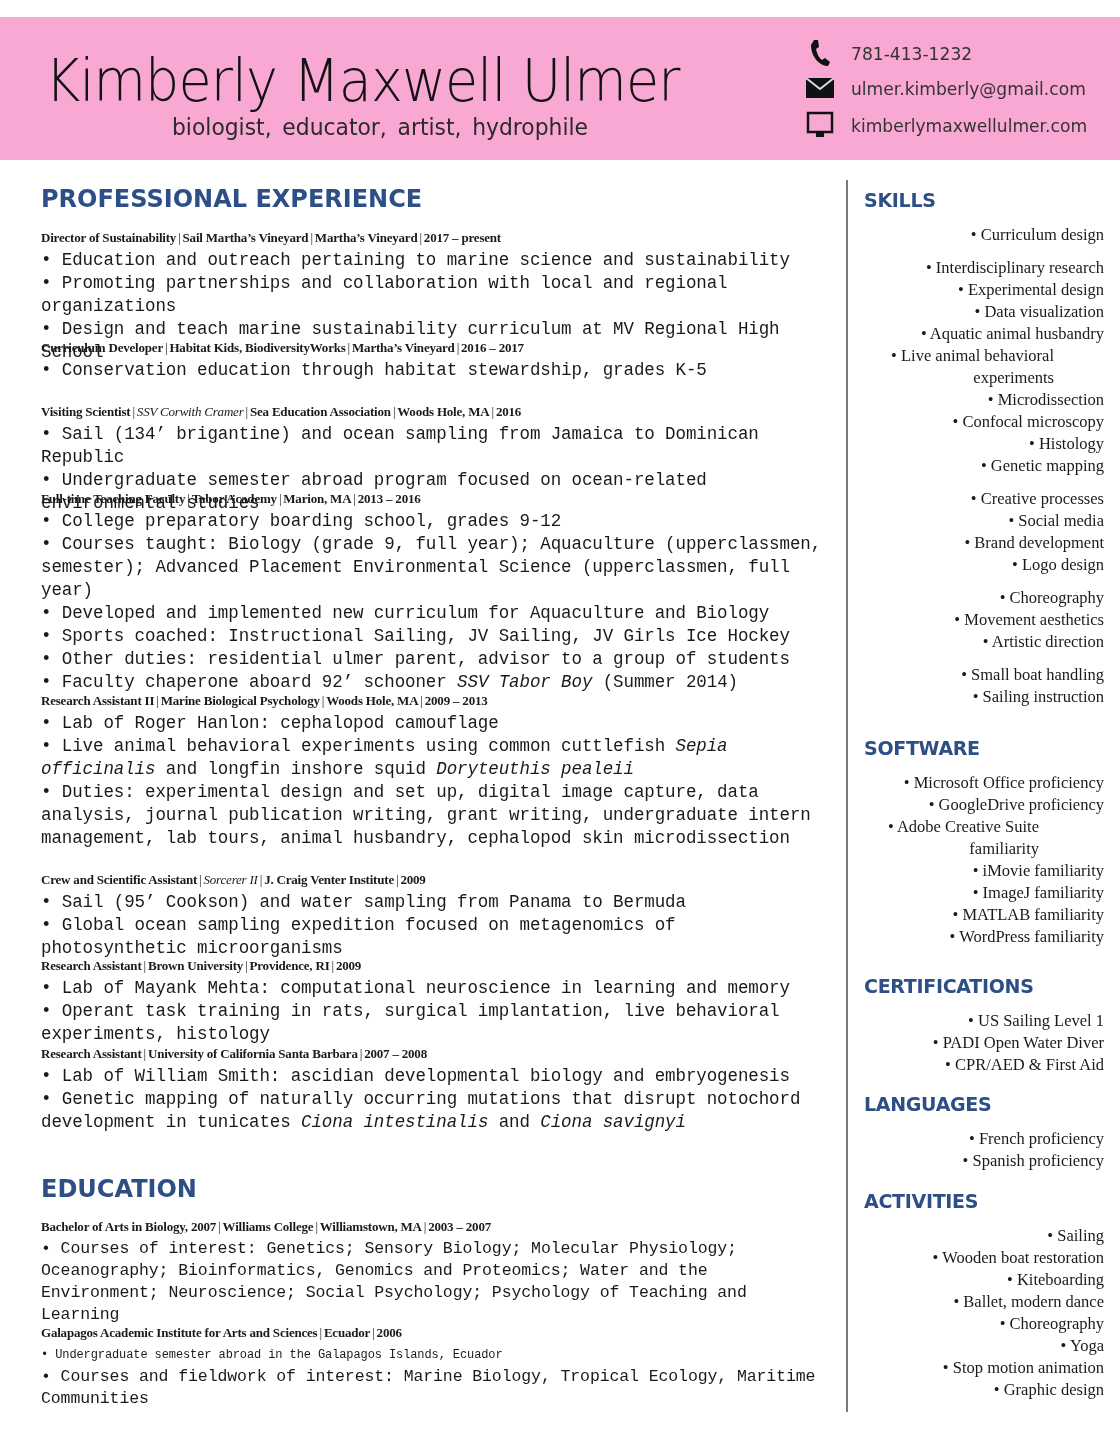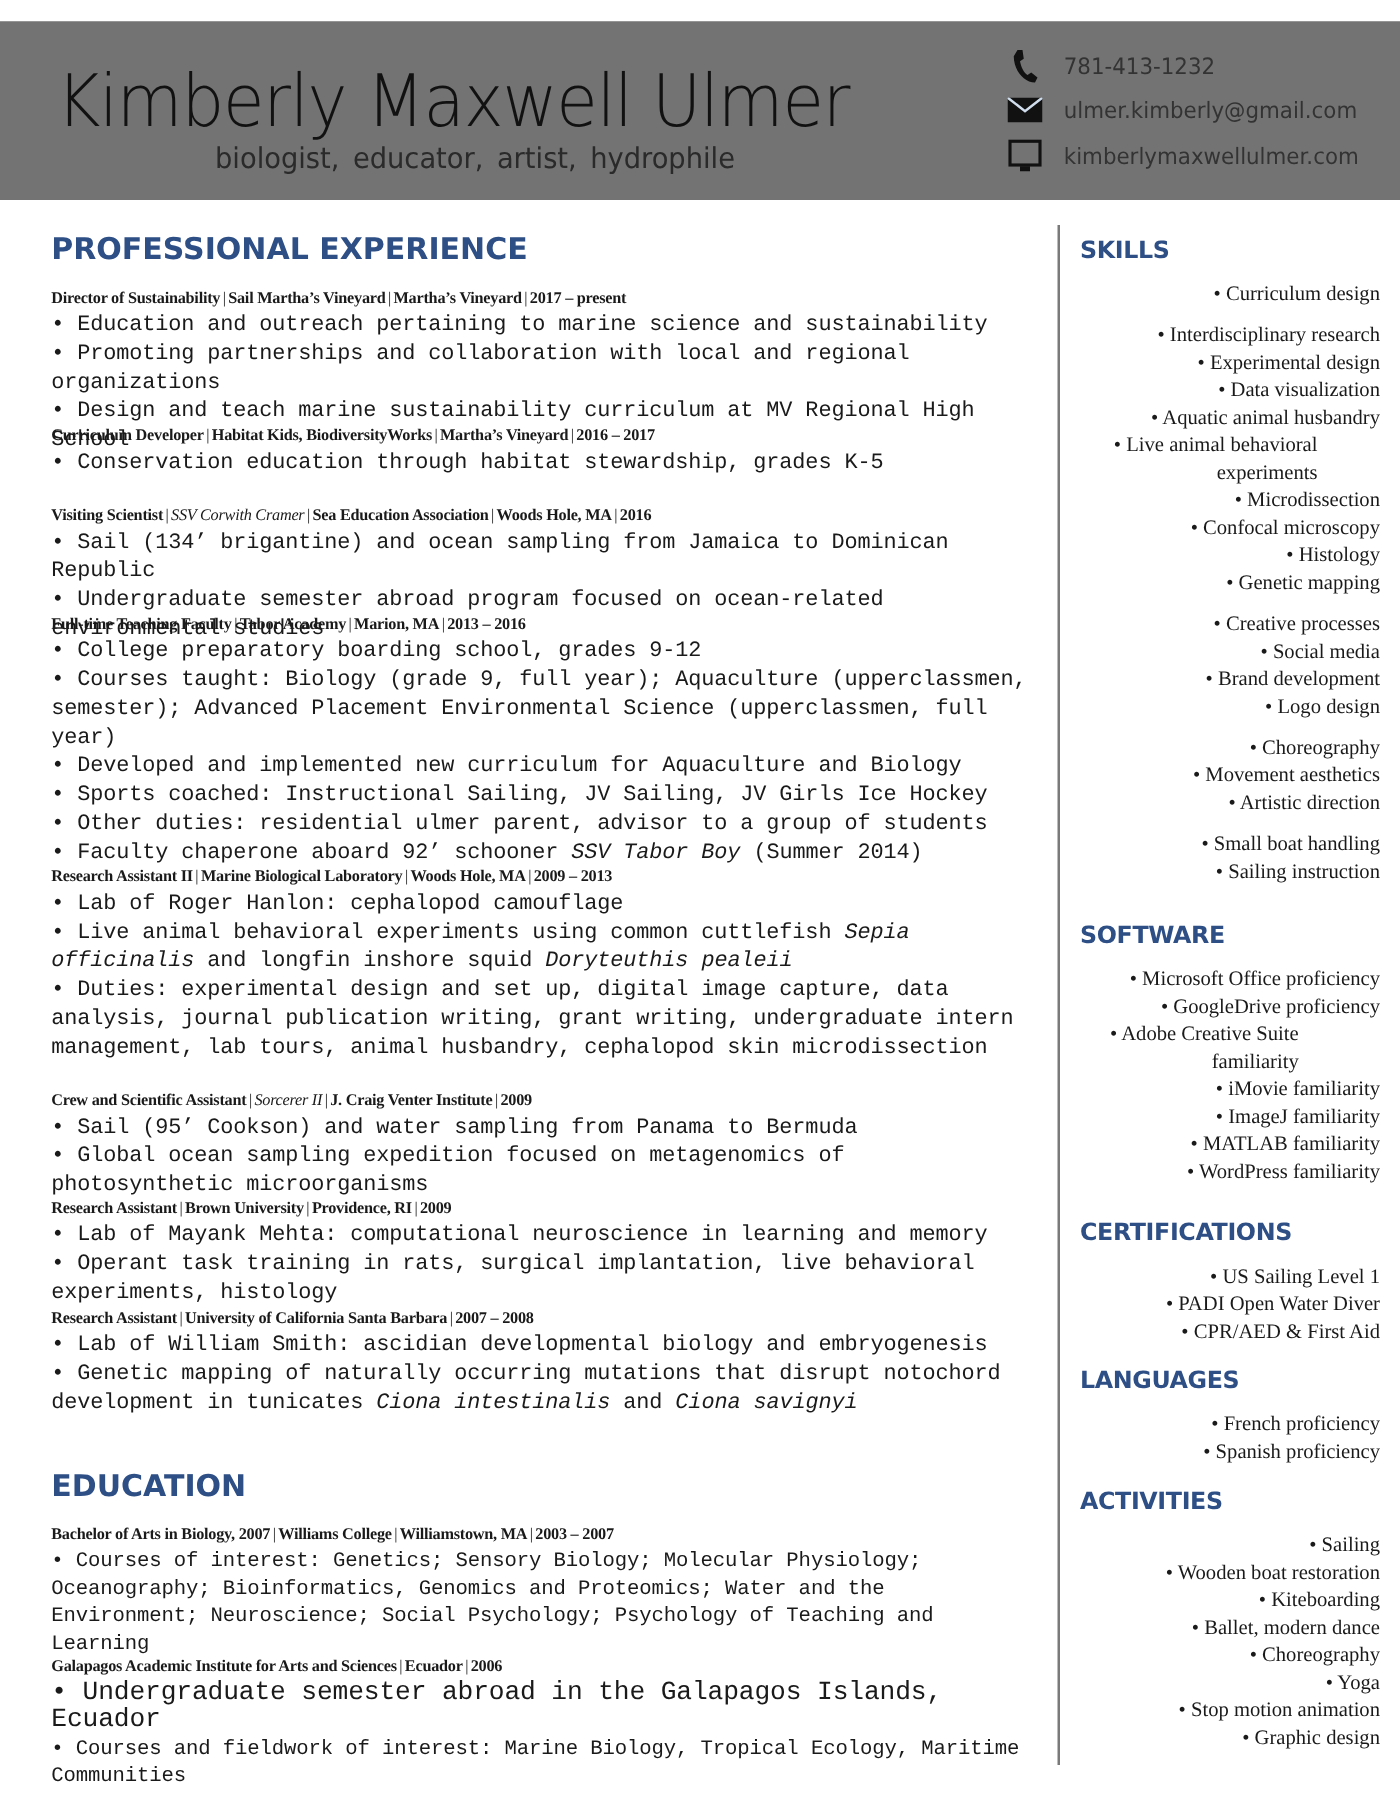--- a/index.html
+++ b/index.html
@@ -1,19 +1,19 @@
 <!DOCTYPE html>
 <html><head>
 <meta charset="utf-8">
 <style>
   html, body { margin: 0; padding: 0; background: #ffffff; }
   body { width: 1120px; height: 1449px; position: relative; overflow: hidden; color: #1a1a1a; }
   .header {
     position: absolute; left: 0; top: 17px; width: 1120px; height: 143px;
-    background: #737373;
+    background: #f9a8d4;
   }
   .name {
     position: absolute; left: 45px; top: 30px;
     font-family: "DejaVu Sans", sans-serif; font-weight: 200;
     font-size: 58px; letter-spacing: -1px; color: #111; white-space: nowrap;
     transform: scaleX(0.93); transform-origin: left top;
   }
   .tagline {
     position: absolute; left: 172px; top: 97px;
     font-family: "DejaVu Sans", sans-serif; font-size: 23px; color: #2a2a2a;
@@ -113,21 +113,21 @@
     <div class="bullet">• College preparatory boarding school, grades 9-12</div>
     <div class="bullet">• Courses taught: Biology (grade 9, full year); Aquaculture (upperclassmen, semester); Advanced Placement Environmental Science (upperclassmen, full year)</div>
     <div class="bullet">• Developed and implemented new curriculum for Aquaculture and Biology</div>
     <div class="bullet">• Sports coached: Instructional Sailing, JV Sailing, JV Girls Ice Hockey</div>
     <div class="bullet">• Other duties: residential ulmer parent, advisor to a group of  students</div>
     <div class="bullet"><span>• Faculty chaperone aboard 92’ schooner </span><i>SSV Tabor Boy</i><span> (Summer 2014)</span></div>
   </div>
 
   <div class="job" style="top:510px">
     <div class="job-title">
-      <span>Research Assistant II</span><span class="sep">|</span><span>Marine Biological Laboratory</span><span class="sep">|</span><span>Woods Hole, MA</span><span class="sep">|</span><span>2009 – 2013</span>
+      <span>Research Assistant II</span><span class="sep">|</span><span>Marine Biological Psychology</span><span class="sep">|</span><span>Woods Hole, MA</span><span class="sep">|</span><span>2009 – 2013</span>
     </div>
     <div class="bullet">• Lab of  Roger Hanlon: cephalopod camouflage</div>
     <div class="bullet"><span>• Live animal behavioral experiments using common cuttlefish </span><i>Sepia officinalis</i><span> and longfin inshore squid </span><i>Doryteuthis pealeii</i></div>
     <div class="bullet">• Duties: experimental design and set up, digital image capture, data analysis, journal publication writing, grant writing, undergraduate intern management, lab tours, animal husbandry, cephalopod skin microdissection</div>
   </div>
 
   <div class="job" style="top:689px">
     <div class="job-title">
       <span>Crew and Scientific Assistant</span><span class="sep">|</span><i>Sorcerer II</i><span class="sep">|</span><span>J. Craig Venter Institute</span><span class="sep">|</span><span>2009</span>
     </div>
@@ -157,21 +157,21 @@
     <div class="job-title">
       <span>Bachelor of  Arts in Biology, 2007</span><span class="sep">|</span><span>Williams College</span><span class="sep">|</span><span>Williamstown, MA</span><span class="sep">|</span><span>2003 – 2007</span>
     </div>
     <div class="bullet" style="font-size:16.5px;line-height:22px">• Courses of  interest: Genetics; Sensory Biology; Molecular Physiology; Oceanography; Bioinformatics, Genomics and Proteomics; Water and the Environment; Neuroscience; Social Psychology; Psychology of Teaching and Learning</div>
   </div>
 
   <div class="job" style="top:1142px">
     <div class="job-title">
       <span>Galapagos Academic Institute for Arts and Sciences</span><span class="sep">|</span><span>Ecuador</span><span class="sep">|</span><span>2006</span>
     </div>
-    <div class="bullet" style="font-size:21px;line-height:22px">• Undergraduate semester abroad in the Galapagos Islands, Ecuador</div>
+    <div class="bullet" style="font-size:12px;line-height:22px">• Undergraduate semester abroad in the Galapagos Islands, Ecuador</div>
     <div class="bullet" style="font-size:16.5px;line-height:22px">• Courses and fieldwork of  interest: Marine Biology, Tropical Ecology, Maritime Communities</div>
   </div>
 </div>
 
 <div class="right-rule"></div>
 
 <div class="side-title" style="top:189px">SKILLS</div>
 <div class="side-list" style="top:224px">
   <div class="side-item">• Curriculum design</div>
   <div class="gap"></div>

